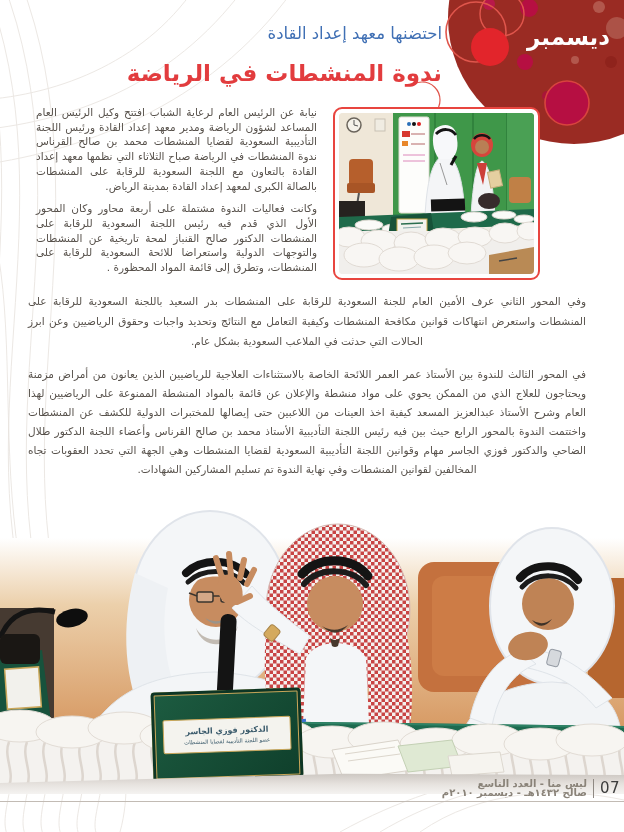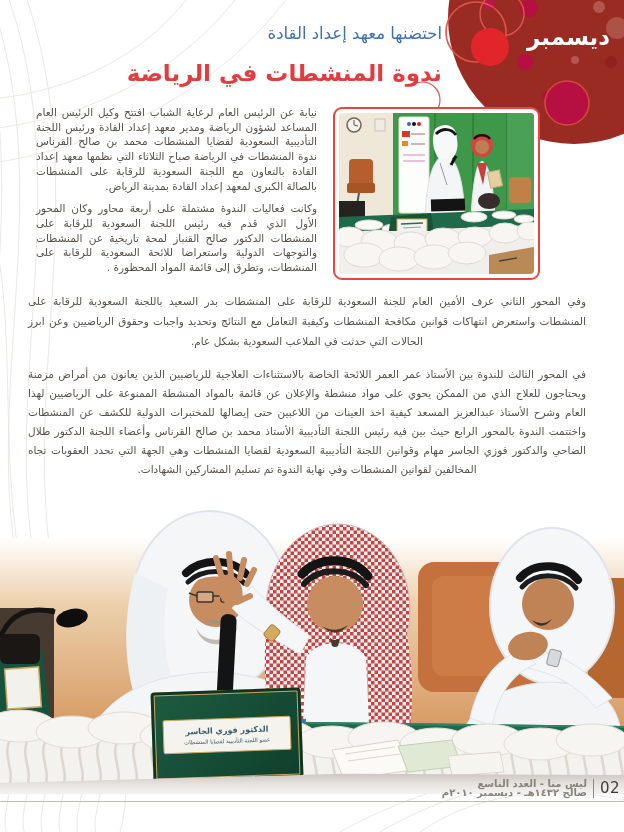--- a/index.html
+++ b/index.html
@@ -321,14 +321,14 @@
 </div>
 
 <div class="abs photo-band"></div>
 <div class="abs footer-rule"></div>
 <div class="abs footer">
   <div class="issue">
     <div>ليس منا - العدد التاسع</div>
     <div>صالح ١٤٣٢هـ - ديسمبر ٢٠١٠م</div>
   </div>
   <div class="vdiv"></div>
-  <div class="pagenum">02</div>
+  <div class="pagenum">07</div>
 </div>
 
 </body></html>

